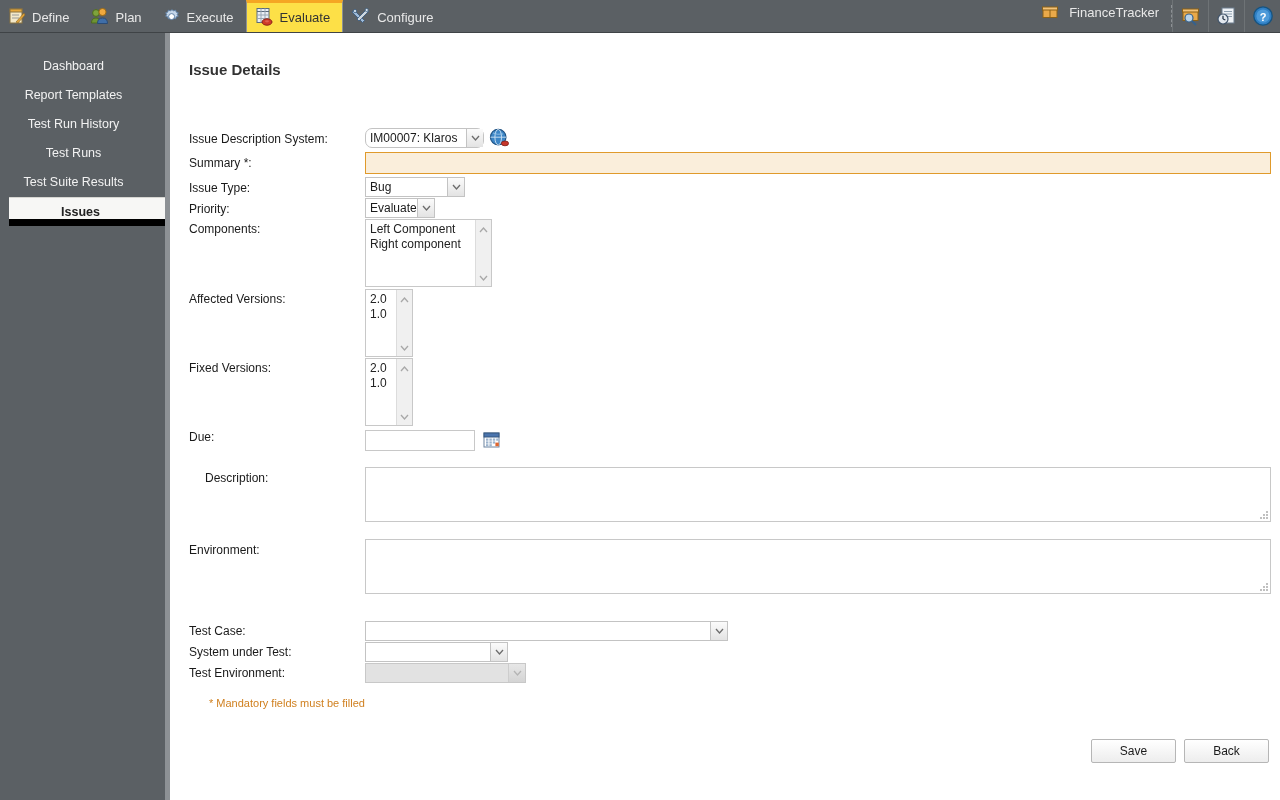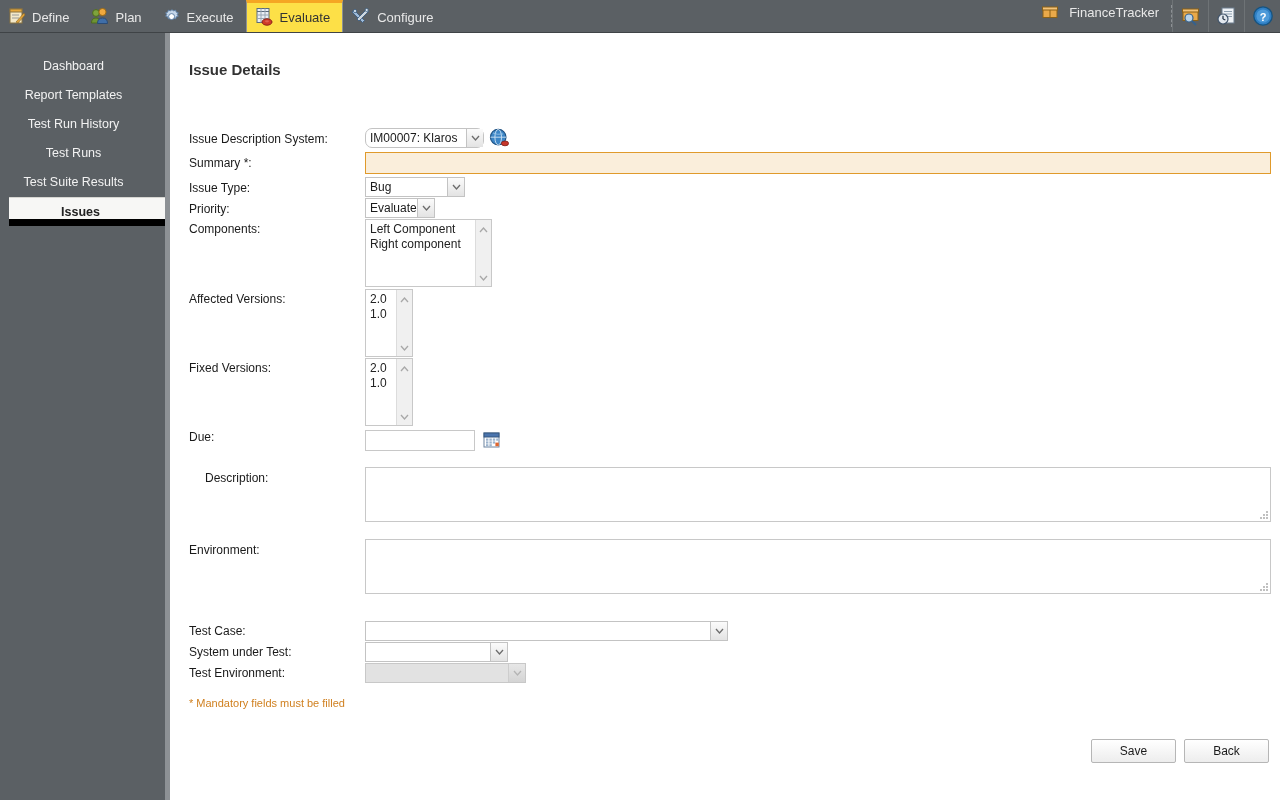--- a/index.html
+++ b/index.html
@@ -225,20 +225,21 @@
     color: #1a1a1a;
     text-align: center;
     cursor: pointer;
     border-radius: 2px;
   }
 
   .mandatory-note {
     position: absolute;
     font-size: 11px;
     color: #d08020;
+    margin-left: 20px;
   }
 
   .cal-icon { cursor: pointer; }
 </style>
 </head>
 <body>
 
 <div id="topbar">
 
   <div class="nav-tab">

